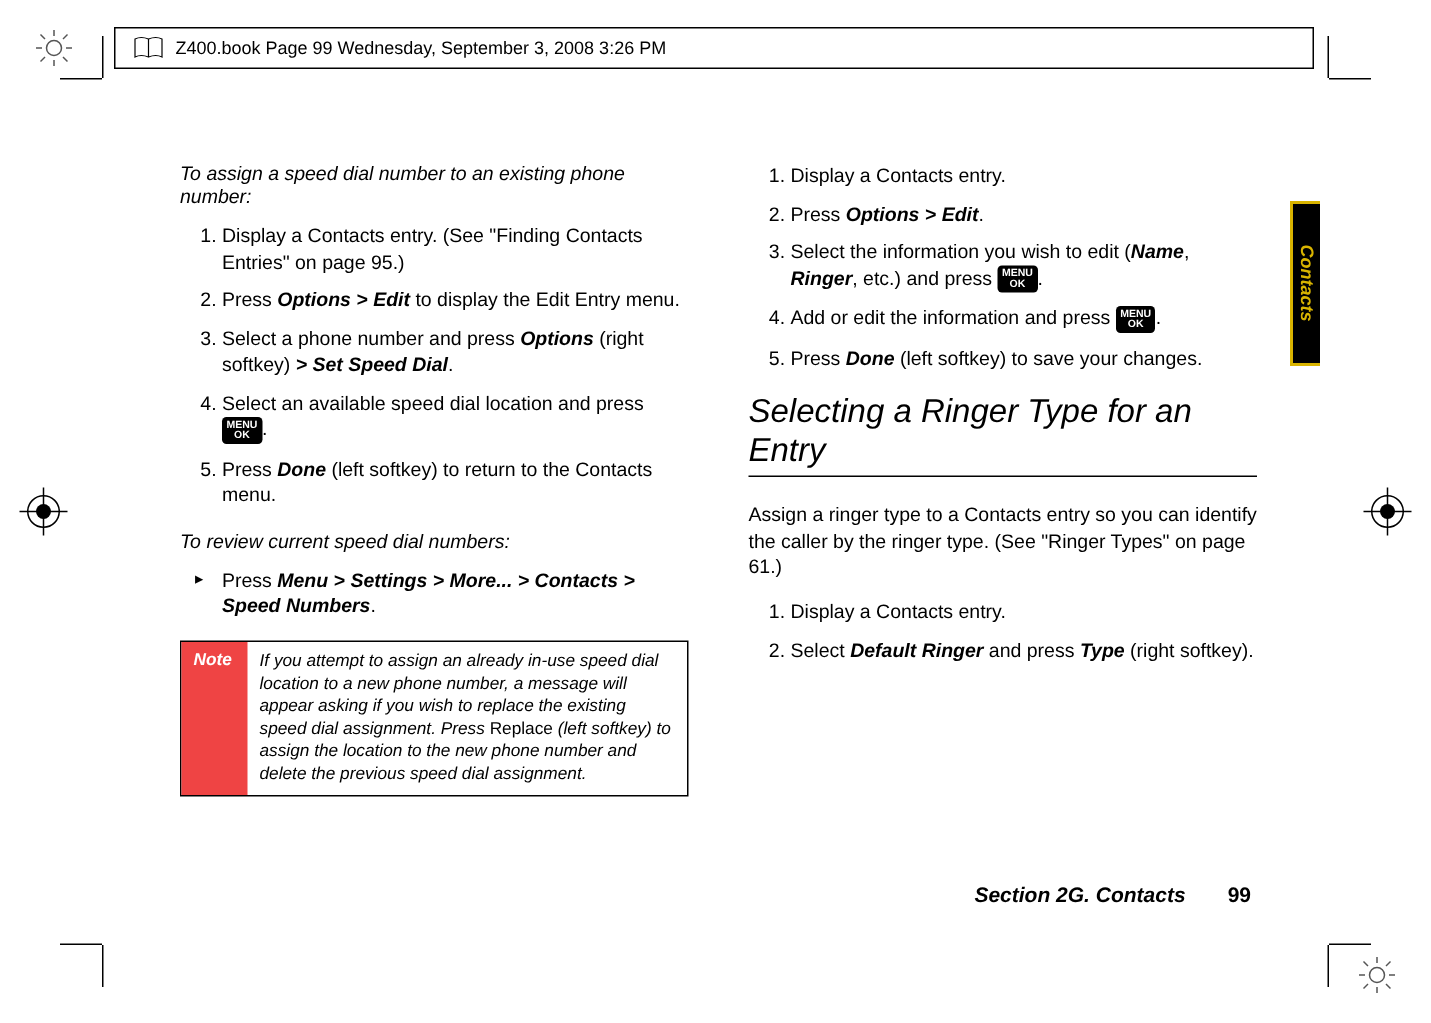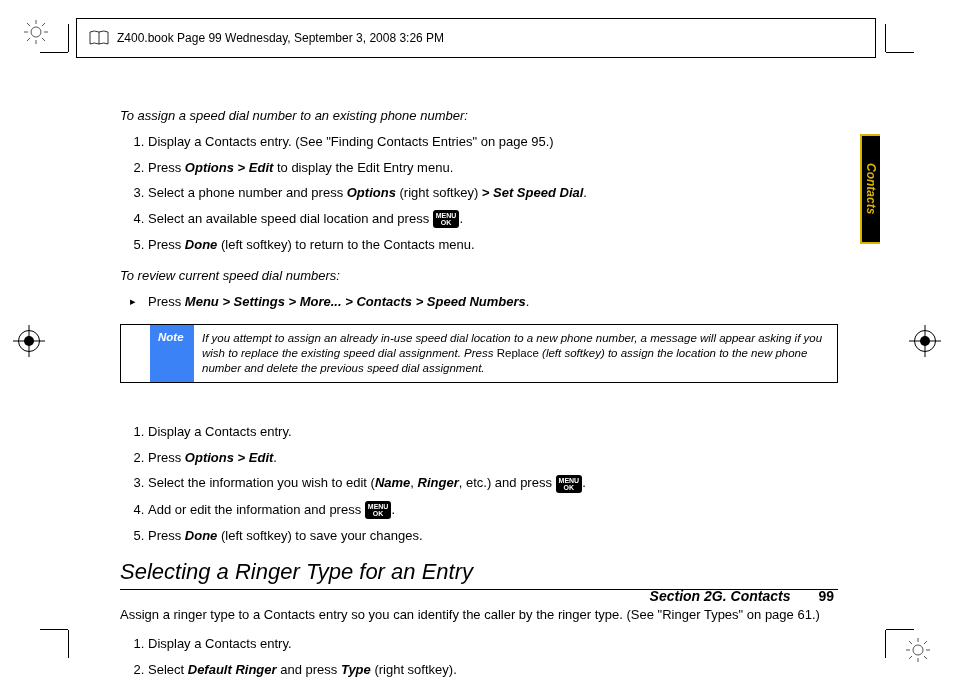--- a/index.html
+++ b/index.html
@@ -41,21 +41,21 @@
     position: absolute; width: 24px; height: 24px;
   }
   .sun-icon circle { fill: none; stroke: #555; stroke-width:1; }
   .sun-icon line { stroke:#555; stroke-width:1; }
   .sun-tl { left: 24px; top: 20px; }
   .sun-br { right: 24px; bottom: 20px; }
 
   .page-frame {
     position: absolute;
     left: 76px; top: 18px;
-    width: 800px; height: 40px;
+    width: 800px; height: 28px;
     border: 0.5px solid #000;
     display: flex; align-items: center;
     padding: 0 12px;
     font-size: 12px;
     z-index: 2;
     background: rgba(255,255,255,0.0);
   }
   .page-frame .book-icon {
     width: 20px; height: 16px; margin-right: 8px;
     display: inline-block;
@@ -76,44 +76,42 @@
     font-weight: bold;
     font-size: 12px;
     display: flex; align-items:center; justify-content:center;
     writing-mode: vertical-rl;
   }
   .columns {
     position: absolute;
     left: 44px; right: 40px; top: 48px; bottom: 48px;
     display: flex;
     gap: 40px;
-    flex-direction: column;
   }
   .col { flex: 1; }
   .subhead-italic {
     font-style: italic;
     font-size: 13px;
     margin-bottom: 10px;
   }
   ol.steps { list-style: decimal; padding-left: 28px; margin-bottom: 14px; }
   ol.steps li { margin-bottom: 8px; line-height: 1.35; }
   .bold-italic { font-weight: bold; font-style: italic; }
   .arrow-bullet { padding-left: 28px; position: relative; margin-bottom: 14px; line-height:1.35; }
   .arrow-bullet::before {
     content: "\25B8"; position: absolute; left: 10px; top: 1px; color:#000; font-size:11px;
   }
   .note-box {
     display: flex; border: 0.5px solid #000; font-size: 11.5px;
     margin-top: 14px;
   }
   .note-label {
-    background: #3b82f6; color: #fff; font-style: italic; font-weight: bold;
+    background: #ef4444; color: #fff; font-style: italic; font-weight: bold;
     padding: 6px 8px; display:flex; align-items:flex-start;
     min-width: 44px;
-    margin-left: 29px;
   }
   .note-body { padding: 6px 8px; font-style: italic; line-height: 1.3; }
   .note-body .regular { font-style: normal; }
   h2.section-title {
     font-style: italic;
     font-weight: normal;
     font-size: 22px;
     margin-bottom: 16px;
     border-bottom: 0.5px solid #000;
     padding-bottom: 4px;

